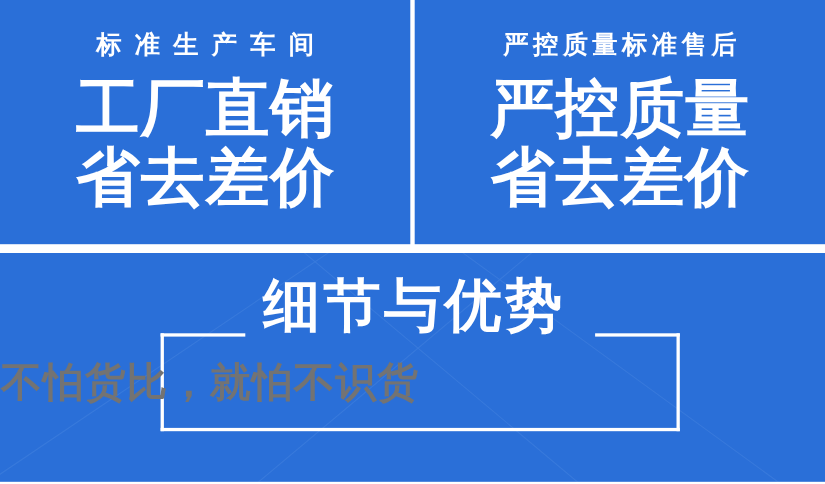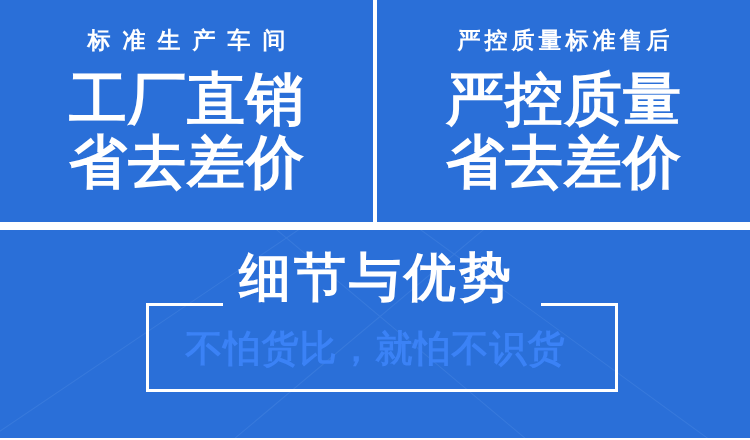--- a/index.html
+++ b/index.html
@@ -145,22 +145,21 @@
     line-height: 1;
     letter-spacing: 3px;
     text-indent: 3px;
     white-space: nowrap;
   }
   .bottom-sub {
     position: absolute;
     left: 0;
     top: 333px;
     width: 750px;
-    text-align: center;
-    color: #3b82f6;
+    color: #737373;
     font-weight: 700;
     font-size: 37px;
     line-height: 1;
     letter-spacing: 1px;
     text-indent: 1px;
     white-space: nowrap;
   }
 </style>
 </head>
 <body>

